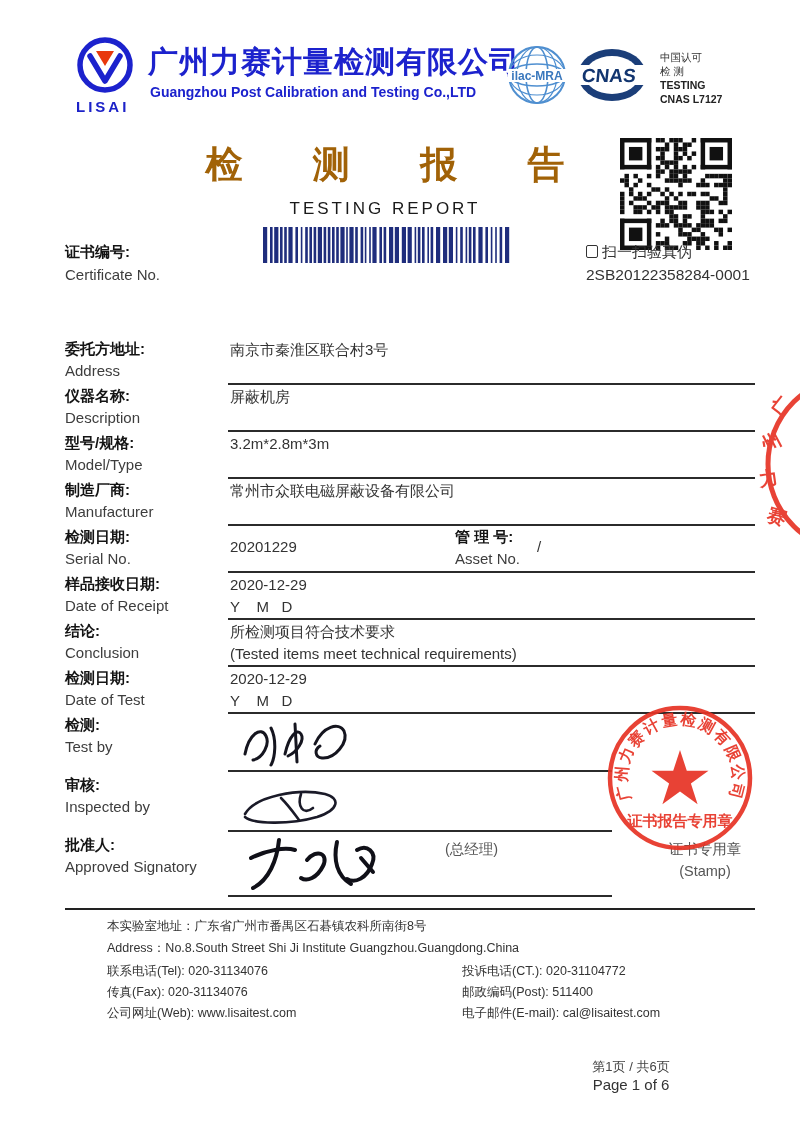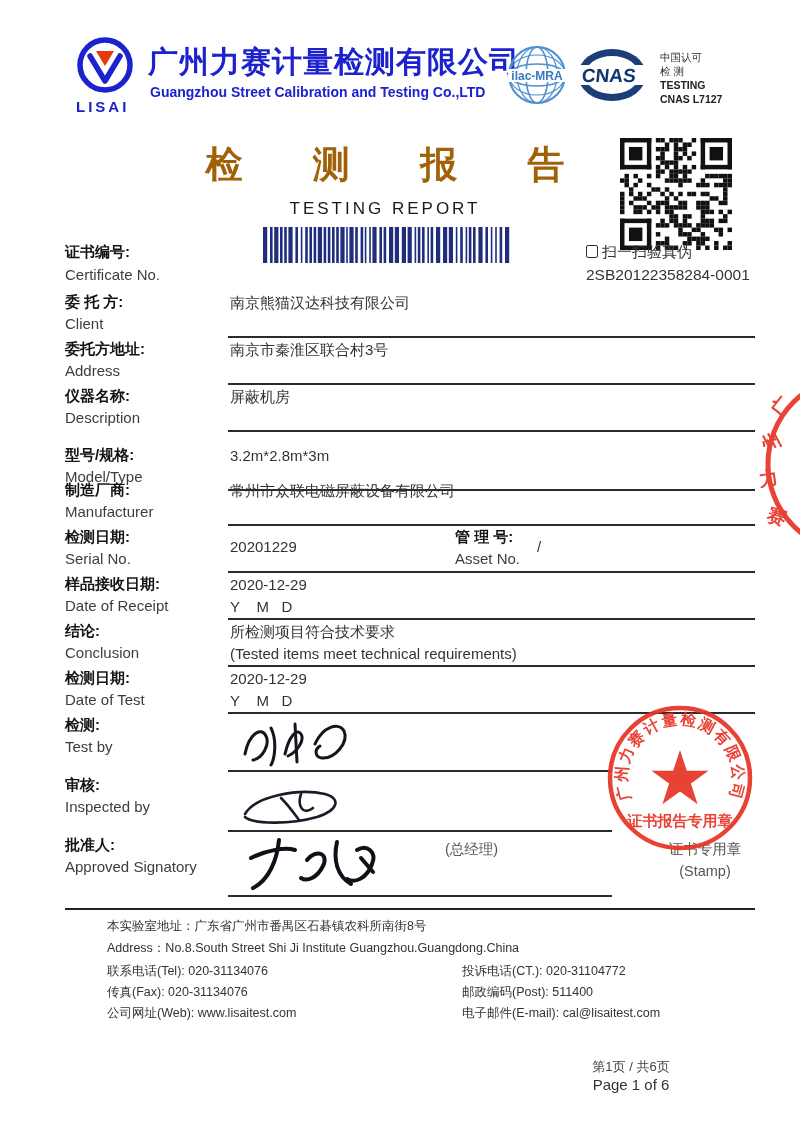--- a/index.html
+++ b/index.html
@@ -44,21 +44,21 @@
 <div class="page">
 
   <svg class="abs" style="left:72px;top:36px;" width="66" height="62" viewBox="0 0 66 62">
     <circle cx="33" cy="29" r="25" fill="none" stroke="#1c22cd" stroke-width="5.5"></circle>
     <polygon points="24,15 42,15 33,30" fill="#e8380d"></polygon>
     <polyline points="18,20 33,45 48,20" fill="none" stroke="#1c22cd" stroke-width="5.5" stroke-linecap="round" stroke-linejoin="round"></polyline>
   </svg>
   <div class="abs logo-lisai" style="left:76px;top:98px;">LISAI</div>
 
   <div class="abs company-cn" style="left:148px;top:42px;">广州力赛计量检测有限公司</div>
-  <div class="abs company-en" style="left:150px;top:84px;">Guangzhou Street Calibration and Testing Co.,LTD</div>
+  <div class="abs company-en" style="left:150px;top:84px;">Guangzhou Post Calibration and Testing Co.,LTD</div>
 
   <svg class="abs" style="left:506px;top:44px;" width="62" height="62" viewBox="0 0 62 62">
     <circle cx="31" cy="31" r="28" fill="none" stroke="#4f8fd0" stroke-width="2"></circle>
     <ellipse cx="31" cy="31" rx="28" ry="11" fill="none" stroke="#4f8fd0" stroke-width="1.6"></ellipse>
     <ellipse cx="31" cy="31" rx="28" ry="20" fill="none" stroke="#4f8fd0" stroke-width="1.2"></ellipse>
     <ellipse cx="31" cy="31" rx="11" ry="28" fill="none" stroke="#4f8fd0" stroke-width="1.6"></ellipse>
     <ellipse cx="31" cy="31" rx="20" ry="28" fill="none" stroke="#4f8fd0" stroke-width="1.2"></ellipse>
     <rect x="2" y="25" width="58" height="13" fill="#ffffff"></rect>
     <text x="31" y="35.5" text-anchor="middle" font-size="12" font-weight="bold" fill="#3a78bd">ilac-MRA</text>
   </svg>
@@ -355,42 +355,36 @@
       <rect x="222.39999999999984" y="0" width="2.6" height="36" fill="#1f2d7c"></rect>
       <rect x="227.79999999999984" y="0" width="1.6" height="36" fill="#1f2d7c"></rect>
       <rect x="232.19999999999985" y="0" width="1.6" height="36" fill="#1f2d7c"></rect>
       <rect x="236.59999999999985" y="0" width="2.6" height="36" fill="#1f2d7c"></rect>
       <rect x="241.99999999999986" y="0" width="4.2" height="36" fill="#1f2d7c"></rect>
     </svg>
 
   <div class="abs val" style="left:586px;top:243px;"><span class="scan-icon"></span><span>扫一扫验真伪</span></div>
   <div class="abs val" style="left:586px;top:266px;font-size:15.5px;">2SB20122358284-0001</div>
 
-  <div class="row" style="top:293px;height:45px;">
-    <div class="lcn lab-cn">委 托 方:</div>
-    <div class="len lab-en">Client</div>
-    <div class="v1 val">南京熊猫汉达科技有限公司</div>
-    <div class="ruline"></div>
-  </div>
 
   <div class="row" style="top:340px;height:45px;">
     <div class="lcn lab-cn">委托方地址:</div>
     <div class="len lab-en">Address</div>
     <div class="v1 val">南京市秦淮区联合村3号</div>
     <div class="ruline"></div>
   </div>
 
   <div class="row" style="top:387px;height:45px;">
     <div class="lcn lab-cn">仪器名称:</div>
     <div class="len lab-en">Description</div>
     <div class="v1 val">屏蔽机房</div>
     <div class="ruline"></div>
   </div>
 
-  <div class="row" style="top:446px;height:45px;">
+  <div class="row" style="top:434px;height:45px;">
     <div class="lcn lab-cn">型号/规格:</div>
     <div class="len lab-en">Model/Type</div>
     <div class="v1 val">3.2m*2.8m*3m</div>
     <div class="ruline"></div>
   </div>
 
   <div class="row" style="top:481px;height:45px;">
     <div class="lcn lab-cn">制造厂商:</div>
     <div class="len lab-en">Manufacturer</div>
     <div class="v1 val">常州市众联电磁屏蔽设备有限公司</div>

